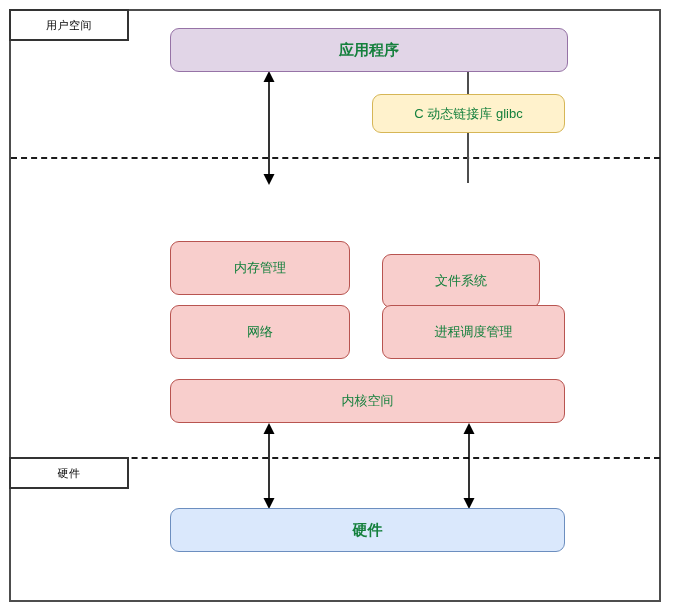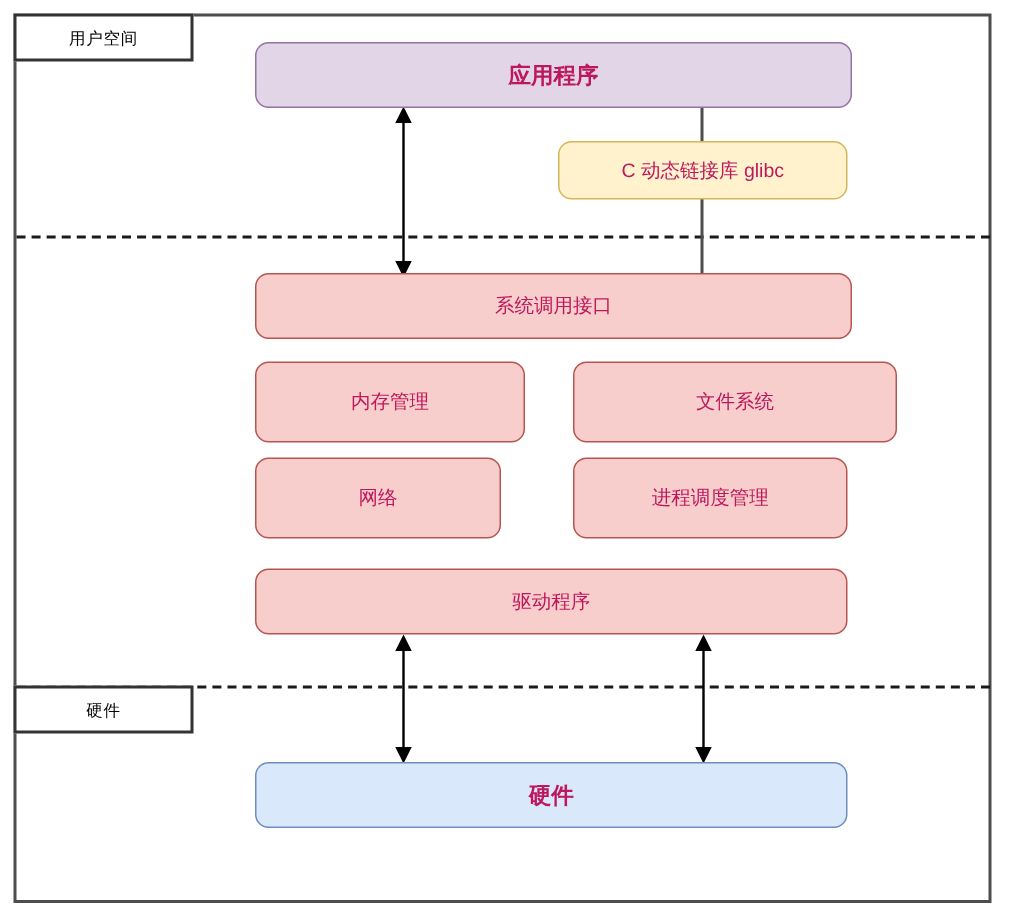--- a/index.html
+++ b/index.html
@@ -53,21 +53,21 @@
   .node {
     position: absolute;
     box-sizing: border-box;
     border-radius: 9px;
     border: 1px solid #000;
     display: flex;
     align-items: center;
     justify-content: center;
     text-align: center;
     font-size: 13px;
-    color: #be185d;
+    color: #15803d;
     z-index: 3;
   }
   .node.purple {
     background: #e1d5e7;
     border-color: #9673a6;
   }
   .node.pink {
     background: #f8cecc;
     border-color: #b85450;
   }
@@ -144,41 +144,38 @@
   </svg>
 
   <div class="node purple bold" style="left:170px; top:28px; width:398px; height:44px;">
     <span>应用程序</span>
   </div>
 
   <div class="node yellow" style="left:372px; top:94px; width:193px; height:39px;">
     <span>C 动态链接库 glibc</span>
   </div>
 
-  <div class="node pink" style="left:170px; top:182px; width:398px; height:44px;">
-    <span>系统调用接口</span>
-  </div>
 
   <div class="node pink" style="left:170px; top:241px; width:180px; height:54px;">
     <span>内存管理</span>
   </div>
 
-  <div class="node pink" style="left:382px; top:241px; width:216px; height:54px;">
+  <div class="node pink" style="left:382px; top:254px; width:158px; height:54px;">
     <span>文件系统</span>
   </div>
 
-  <div class="node pink" style="left:170px; top:305px; width:164px; height:54px;justify-content:center;">
+  <div class="node pink" style="left:170px; top:305px; width:180px; height:54px;justify-content:center;">
     <span>网络</span>
   </div>
 
   <div class="node pink" style="left:382px; top:305px; width:183px; height:54px;">
     <span>进程调度管理</span>
   </div>
 
   <div class="node pink" style="left:170px; top:379px; width:395px; height:44px;">
-    <span>驱动程序</span>
+    <span>内核空间</span>
   </div>
 
   <div class="node blue bold" style="left:170px; top:508px; width:395px; height:44px;">
     <span>硬件</span>
   </div>
 
 </div>
 
 </body></html>

